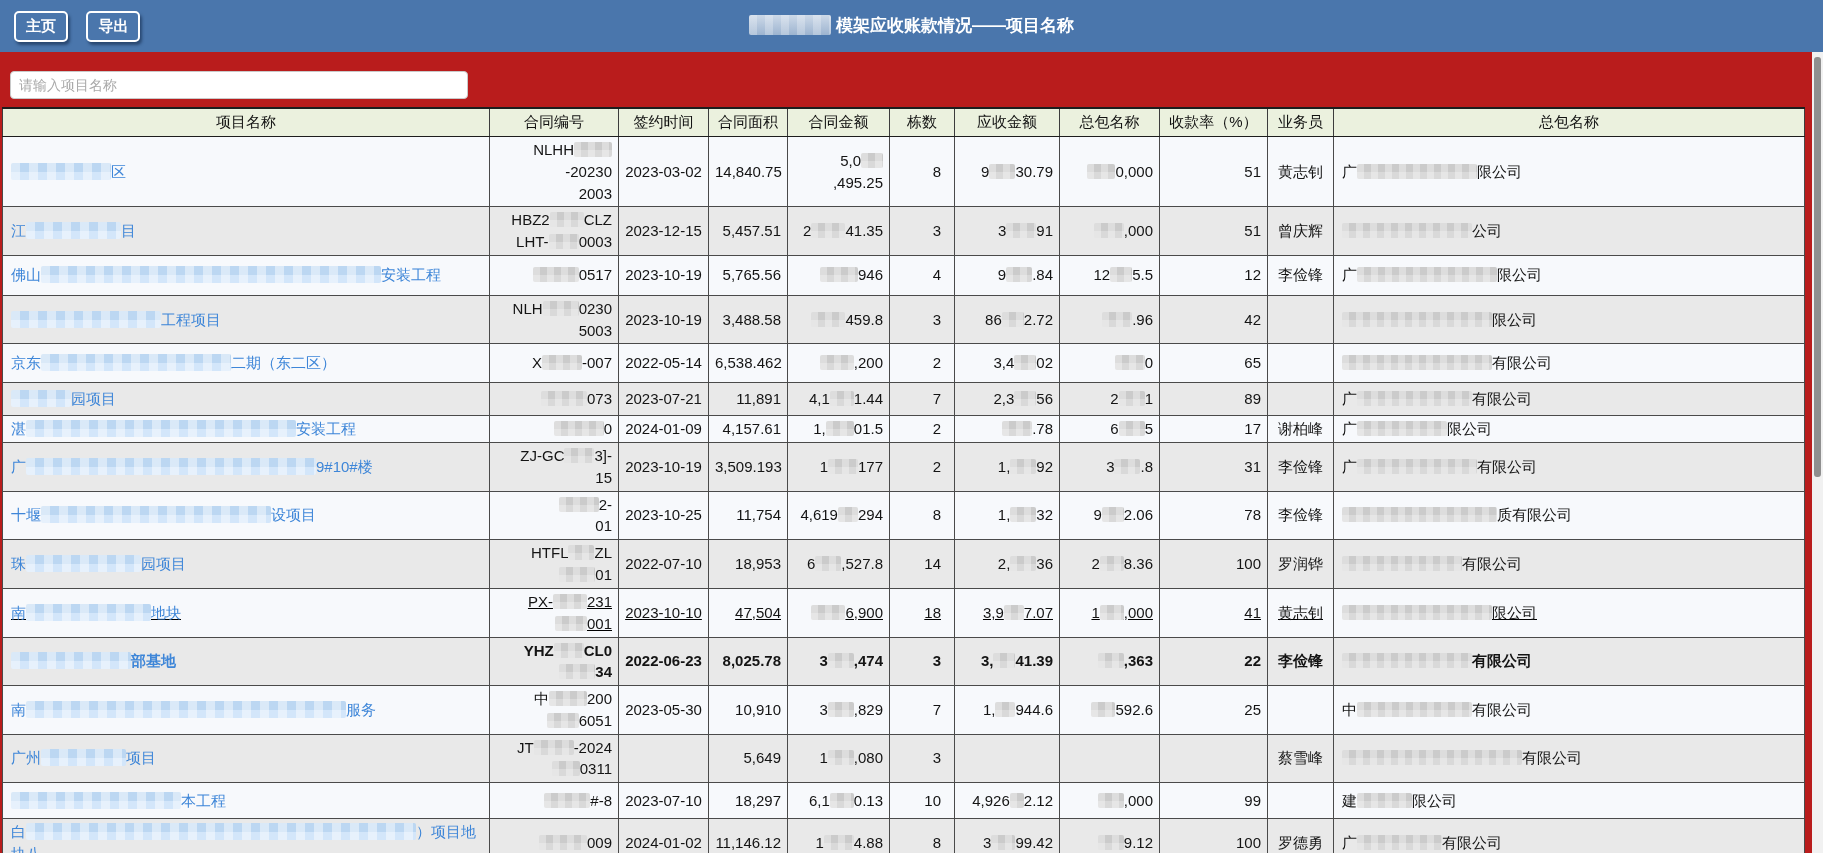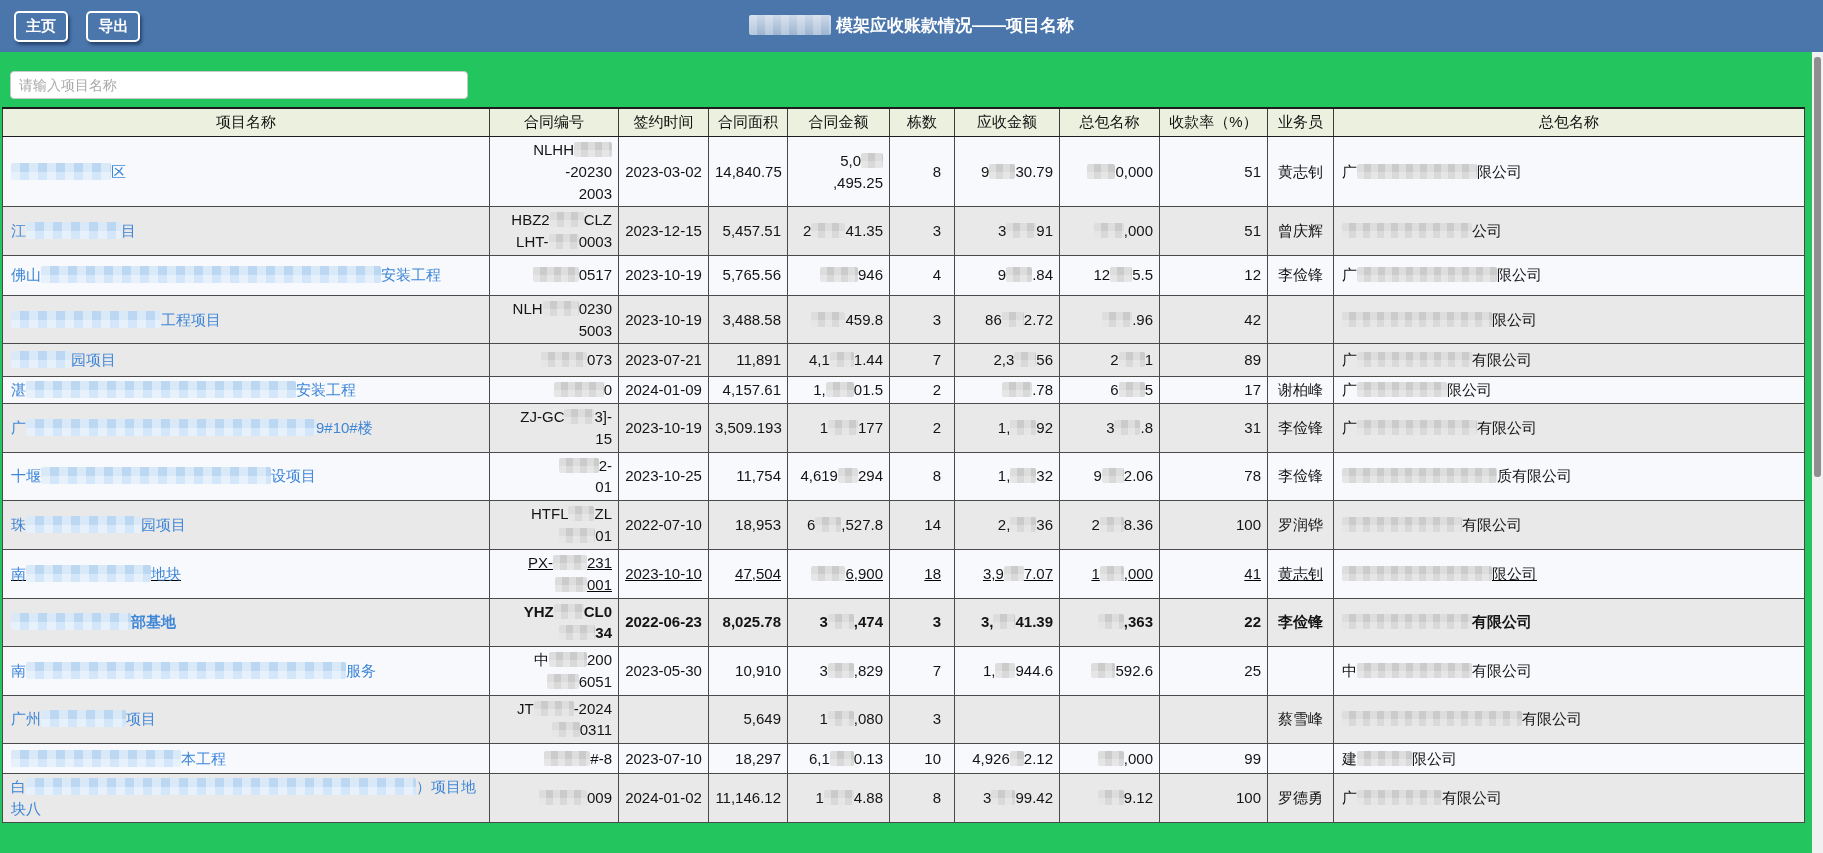--- a/index.html
+++ b/index.html
@@ -1,16 +1,16 @@
 <!DOCTYPE html>
 <html><head>
 <meta charset="utf-8">
 <style>
   html,body{margin:0;padding:0;background:#fff;}
-  #app{position:relative;width:1823px;height:853px;overflow:hidden;background:#22c55e;
+  #app{position:relative;width:1823px;height:853px;overflow:hidden;background:#b91c1c;
        font-family:"Liberation Sans",sans-serif;}
 
   
   .topbar{position:relative;height:52px;background:#4a76ac;}
   .tb-btn{display:inline-block;margin:11px 0 0 14px;padding:4px 10px;border:2px solid #fff;
           border-radius:5px;color:#fff;font-weight:bold;font-size:15px;cursor:pointer;
           box-shadow:2px 3px 3px rgba(15,35,65,.55);background:transparent;}
   .tb-title{position:absolute;left:0;right:0;top:0;height:52px;line-height:52px;
             text-align:center;color:#fff;font-weight:bold;font-size:17px;pointer-events:none;}
   .title-redact{display:inline-block;width:82px;height:20px;vertical-align:-4px;margin-right:5px;
@@ -143,20 +143,33 @@
           <td class="ac">2023-10-19</td>
           <td class="ar">3,488.58</td>
           <td class="ar"><span class="rd" style="width: 34px;"></span>459.8</td>
           <td class="ar blocks">3</td>
           <td class="ar">86<span class="rd" style="width: 22px;"></span>2.72</td>
           <td class="ar"><span class="rd" style="width: 30px;"></span>.96</td>
           <td class="ar">42</td>
           <td class="ac"></td>
           <td class="al"><span class="rd" style="width: 150px;"></span>限公司</td>
         </tr>
+        <tr class="odd" style="height: 39px;">
+          <td class="al"><a class="plink">京东<span class="rd rd-blue" style="width: 190px;"></span>二期（东二区）</a></td>
+          <td class="ar">X<span class="rd" style="width: 40px;"></span>-007</td>
+          <td class="ac">2022-05-14</td>
+          <td class="ar">6,538.462</td>
+          <td class="ar"><span class="rd" style="width: 34px;"></span>,200</td>
+          <td class="ar blocks">2</td>
+          <td class="ar">3,4<span class="rd" style="width: 22px;"></span>02</td>
+          <td class="ar"><span class="rd" style="width: 30px;"></span>0</td>
+          <td class="ar">65</td>
+          <td class="ac"></td>
+          <td class="al"><span class="rd" style="width: 150px;"></span>有限公司</td>
+        </tr>
         <tr class="even" style="height: 33px;">
           <td class="al"><a class="plink"><span class="rd rd-blue" style="width: 60px;"></span>园项目</a></td>
           <td class="ar"><span class="rd" style="width: 46px;"></span>073</td>
           <td class="ac">2023-07-21</td>
           <td class="ar">11,891</td>
           <td class="ar">4,1<span class="rd" style="width: 24px;"></span>1.44</td>
           <td class="ar blocks">7</td>
           <td class="ar">2,3<span class="rd" style="width: 22px;"></span>56</td>
           <td class="ar">2<span class="rd" style="width: 26px;"></span>1</td>
           <td class="ar">89</td>
@@ -260,21 +273,21 @@
           <td class="ac"></td>
           <td class="ar">5,649</td>
           <td class="ar">1<span class="rd" style="width: 26px;"></span>,080</td>
           <td class="ar blocks">3</td>
           <td class="ar"></td>
           <td class="ar"></td>
           <td class="ar"></td>
           <td class="ac">蔡雪峰</td>
           <td class="al"><span class="rd" style="width: 180px;"></span>有限公司</td>
         </tr>
-        <tr class="odd" style="height: 30px;">
+        <tr class="odd" style="height: 36px;">
           <td class="al"><a class="plink"><span class="rd rd-blue" style="width: 170px;"></span>本工程</a></td>
           <td class="ar"><span class="rd" style="width: 46px;"></span>#-8</td>
           <td class="ac">2023-07-10</td>
           <td class="ar">18,297</td>
           <td class="ar">6,1<span class="rd" style="width: 24px;"></span>0.13</td>
           <td class="ar blocks">10</td>
           <td class="ar">4,926<span class="rd" style="width: 14px;"></span>2.12</td>
           <td class="ar"><span class="rd" style="width: 26px;"></span>,000</td>
           <td class="ar">99</td>
           <td class="ac"></td>

